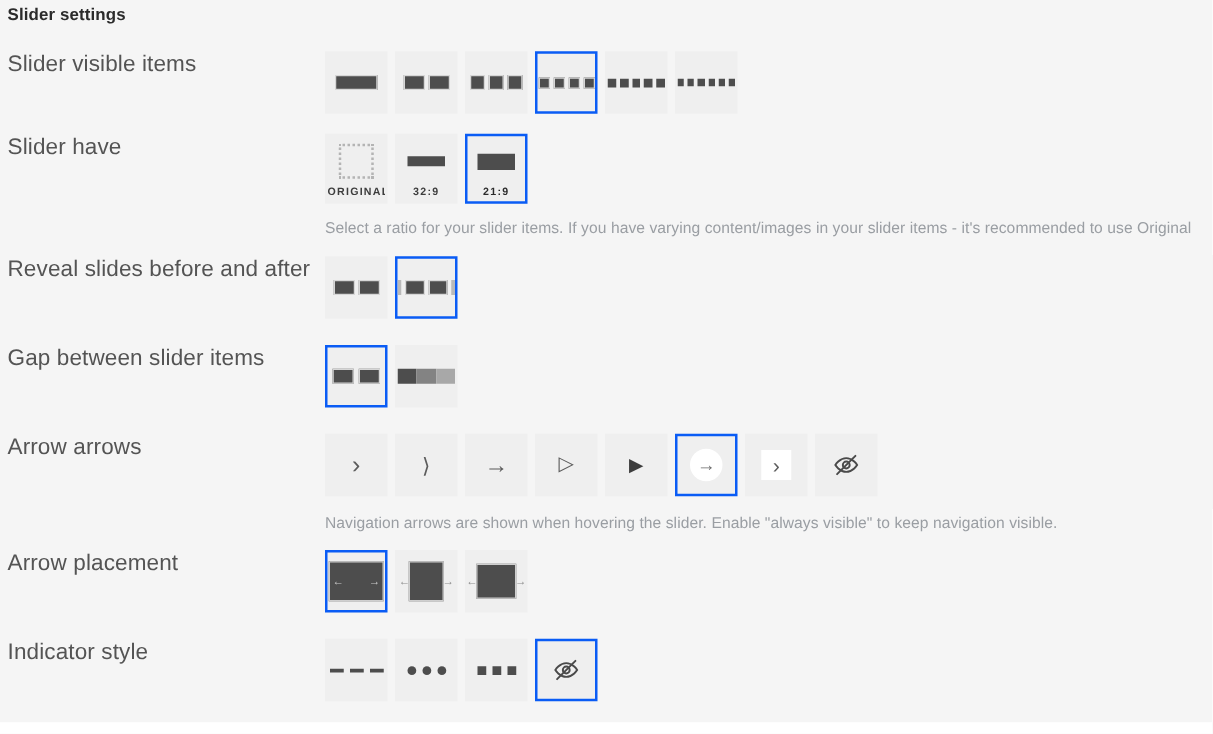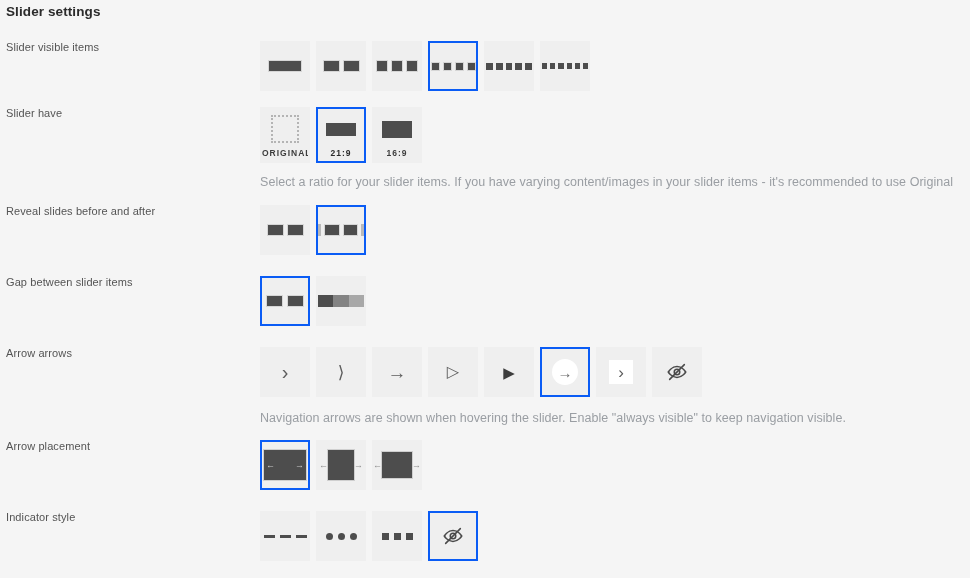--- a/index.html
+++ b/index.html
@@ -31,21 +31,21 @@
 
   .row {
     position: absolute;
     left: 0;
     width: 970px;
   }
   .row-label {
     position: absolute;
     left: 6px;
     top: 0;
-    font-size: 11px;
+    font-size: 18px;
     color: #545454;
     letter-spacing: .1px;
     white-space: nowrap;
   }
   .tiles {
     position: absolute;
     left: 260px;
     top: 0;
     display: flex;
     gap: 6px;
@@ -296,31 +296,31 @@
 
   <div class="row" style="top:107px;">
     <div class="row-label">Slider have</div>
     <div class="tiles">
         <div class="tile tall">
           <div class="ratio-art">
             <div class="ratio-orig"></div>
           </div>
           <div class="ratio-label">ORIGINAL</div>
         </div>
+        <div class="tile tall">
+          <div class="ratio-art">
+            <div class="ratio-box" style="width: 30px; height: 8.5px;"></div>
+          </div>
+          <div class="ratio-label">32:9</div>
+        </div>
         <div class="tile selected tall" style="border-color: rgb(10, 92, 245);">
           <div class="ratio-art">
             <div class="ratio-box" style="width: 30px; height: 13px;"></div>
           </div>
           <div class="ratio-label" style="color: rgb(43, 43, 43);">21:9</div>
-        </div>
-        <div class="tile tall">
-          <div class="ratio-art">
-            <div class="ratio-box" style="width: 30px; height: 17px;"></div>
-          </div>
-          <div class="ratio-label">16:9</div>
         </div>
       </div>
     <div class="helper" style="top:68px;">Select a ratio for your slider items. If you have varying content/images in your slider items - it's recommended to use Original</div>
   </div>
 
   <div class="row" style="top:205px;">
     <div class="row-label">Reveal slides before and after</div>
     <div class="tiles">
 
       <div class="tile">

